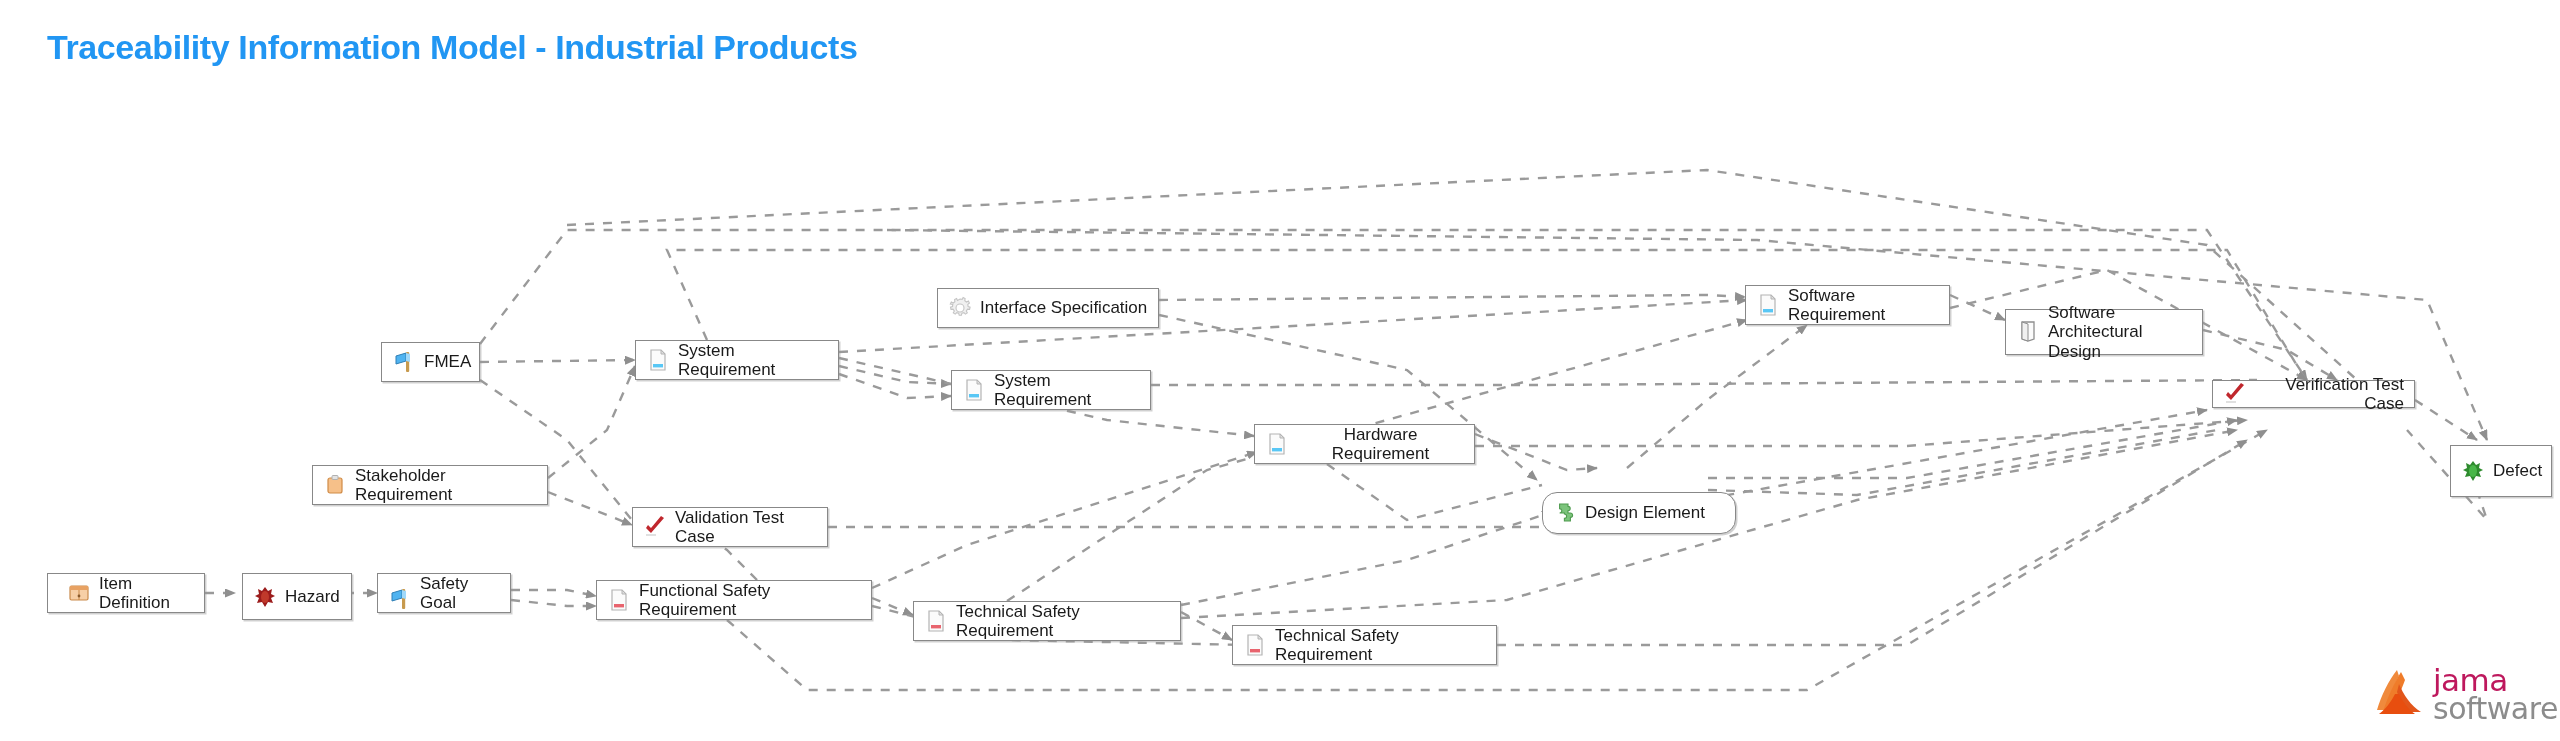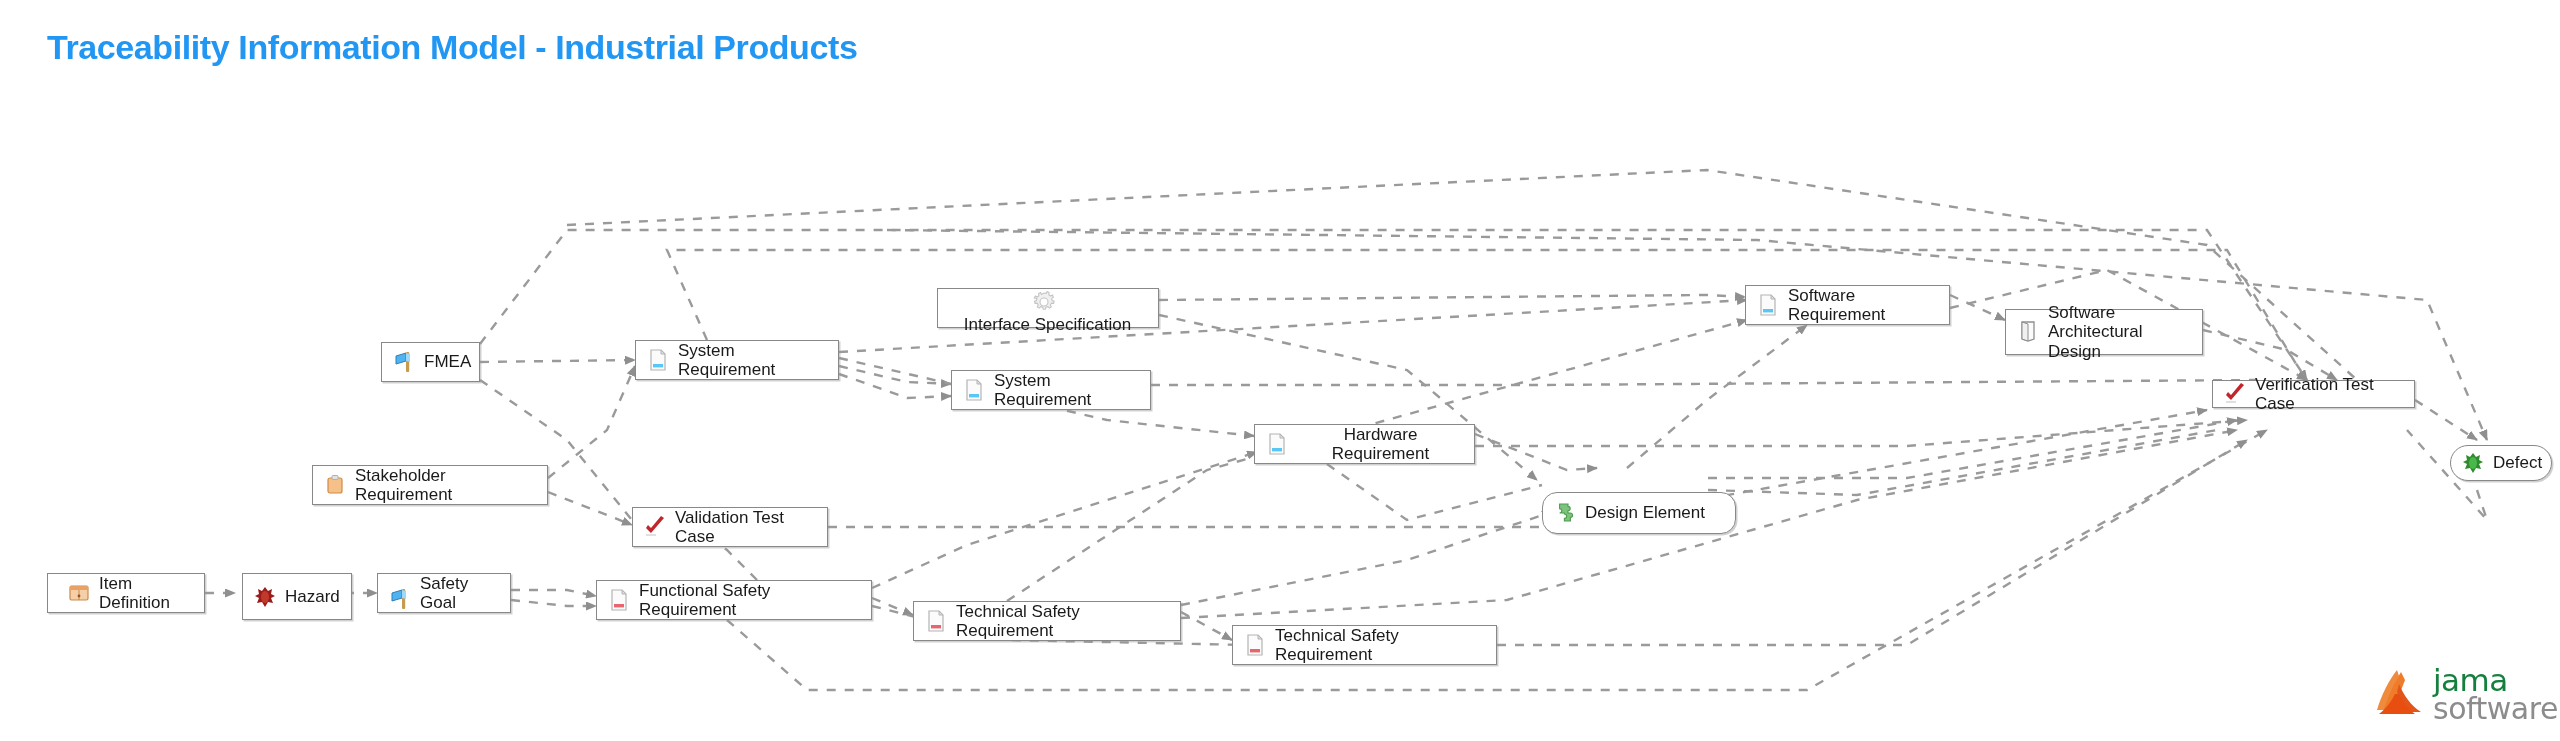--- a/index.html
+++ b/index.html
@@ -72,21 +72,21 @@
     height: 62px;
     display: flex;
     align-items: center;
     z-index: 6;
   }
   #jama-logo .mark { width: 56px; height: 56px; flex: 0 0 auto; }
   #jama-logo .words { margin-left: 6px; line-height: 1; }
   #jama-logo .w1 {
     font-family: "DejaVu Sans", sans-serif;
     font-size: 31px;
-    color: #15803d;
+    color: #be185d;
     display: block;
     letter-spacing: -0.5px;
   }
   #jama-logo .w2 {
     font-family: "DejaVu Sans", sans-serif;
     font-size: 30px;
     color: #8c8c8c;
     display: block;
     letter-spacing: -0.5px;
     margin-top: -2px;
@@ -245,21 +245,21 @@
     <span class="icon">
       <svg viewBox="0 0 26 26">
           <path d="M6 3 H16 L20 7 V23 H6 Z" fill="#fbfbfb" stroke="#b4b4b4" stroke-width="1.2"></path>
           <path d="M16 3 V7 H20 Z" fill="#dfdfdf" stroke="#b4b4b4" stroke-width="1"></path>
           <rect x="8" y="17" width="10" height="3.4" fill="#59c7f5"></rect>
         </svg>
     </span>
     <span class="label">System Requirement</span>
   </div>
 
-  <div class="node" style="left:930px;top:288px;width:222px;height:40px;flex-direction:column;">
+  <div class="node" style="left:930px;top:288px;width:222px;height:40px;">
     <span class="icon">
       <svg viewBox="0 0 26 26">
           <path d="M13 4 l2.2 .4 .9-1.9 2 1.1-.3 2.1 1.7 1.3 1.9-1 1 2-1.6 1.4.3 2.1 2 .7-.5 2.2-2.1-.2-1.2 1.8 1 1.9-1.9 1.2-1.5-1.5-2 .6-.5 2.1h-2.2l-.5-2.1-2-.6-1.5 1.5-1.9-1.2 1-1.9-1.2-1.8-2.1.2-.5-2.2 2-.7.3-2.1L3.3 9l1-2 1.9 1 1.7-1.3-.3-2.1 2-1.1.9 1.9z" fill="#f0f0f0" stroke="#c4c4c4" stroke-width="1.1"></path>
           <circle cx="13" cy="13" r="4" fill="#ffffff" stroke="#c4c4c4" stroke-width="1.1"></circle>
         </svg>
     </span>
     <span class="label">Interface Specification</span>
   </div>
 
   <div class="node" style="left:589px;top:580px;width:276px;height:40px;">
@@ -330,31 +330,31 @@
     <span class="icon">
       <svg viewBox="0 0 26 26">
           <path d="M7 3 H19 V20 L13 22 L7 20 Z" fill="#fbfbfb" stroke="#8e8e8e" stroke-width="1.3"></path>
           <path d="M7 20 L13 22 L13 5 L7 3 Z" fill="#f0f0f0" stroke="#8e8e8e" stroke-width="1"></path>
         </svg>
     </span>
     <span class="label">Software
 Architectural Design</span>
   </div>
 
-  <div class="node" style="left:2205px;top:380px;width:203px;height:28px;">
+  <div class="node" style="left:2205px;top:380px;width:203px;height:28px;text-align:right;">
     <span class="icon">
       <svg viewBox="0 0 26 26">
           <path d="M4 14 L9 19 L22 4 L19 2 L9 14 L6 11 Z" fill="#c0272d"></path>
           <line x1="4" y1="21" x2="14" y2="21" stroke="#cccccc" stroke-width="1.2"></line>
         </svg>
     </span>
     <span class="label">Verification Test Case</span>
   </div>
 
-  <div class="node" style="left:2443px;top:445px;width:102px;height:36px;border-radius:18px;">
+  <div class="node" style="left:2443px;top:445px;width:102px;height:52px;">
     <span class="icon">
       <svg viewBox="0 0 26 26">
           <path d="M13 3 L16 7 L20 5 L19 10 L23 12 L19 14 L21 19 L16 18 L13 23 L10 18 L5 19 L7 14 L3 12 L7 10 L6 5 L10 7 Z" fill="#2e8b2e"></path>
           <ellipse cx="13" cy="13" rx="4" ry="6" fill="#49b749"></ellipse>
         </svg>
     </span>
     <span class="label">Defect</span>
   </div>
 
   <div id="jama-logo">

